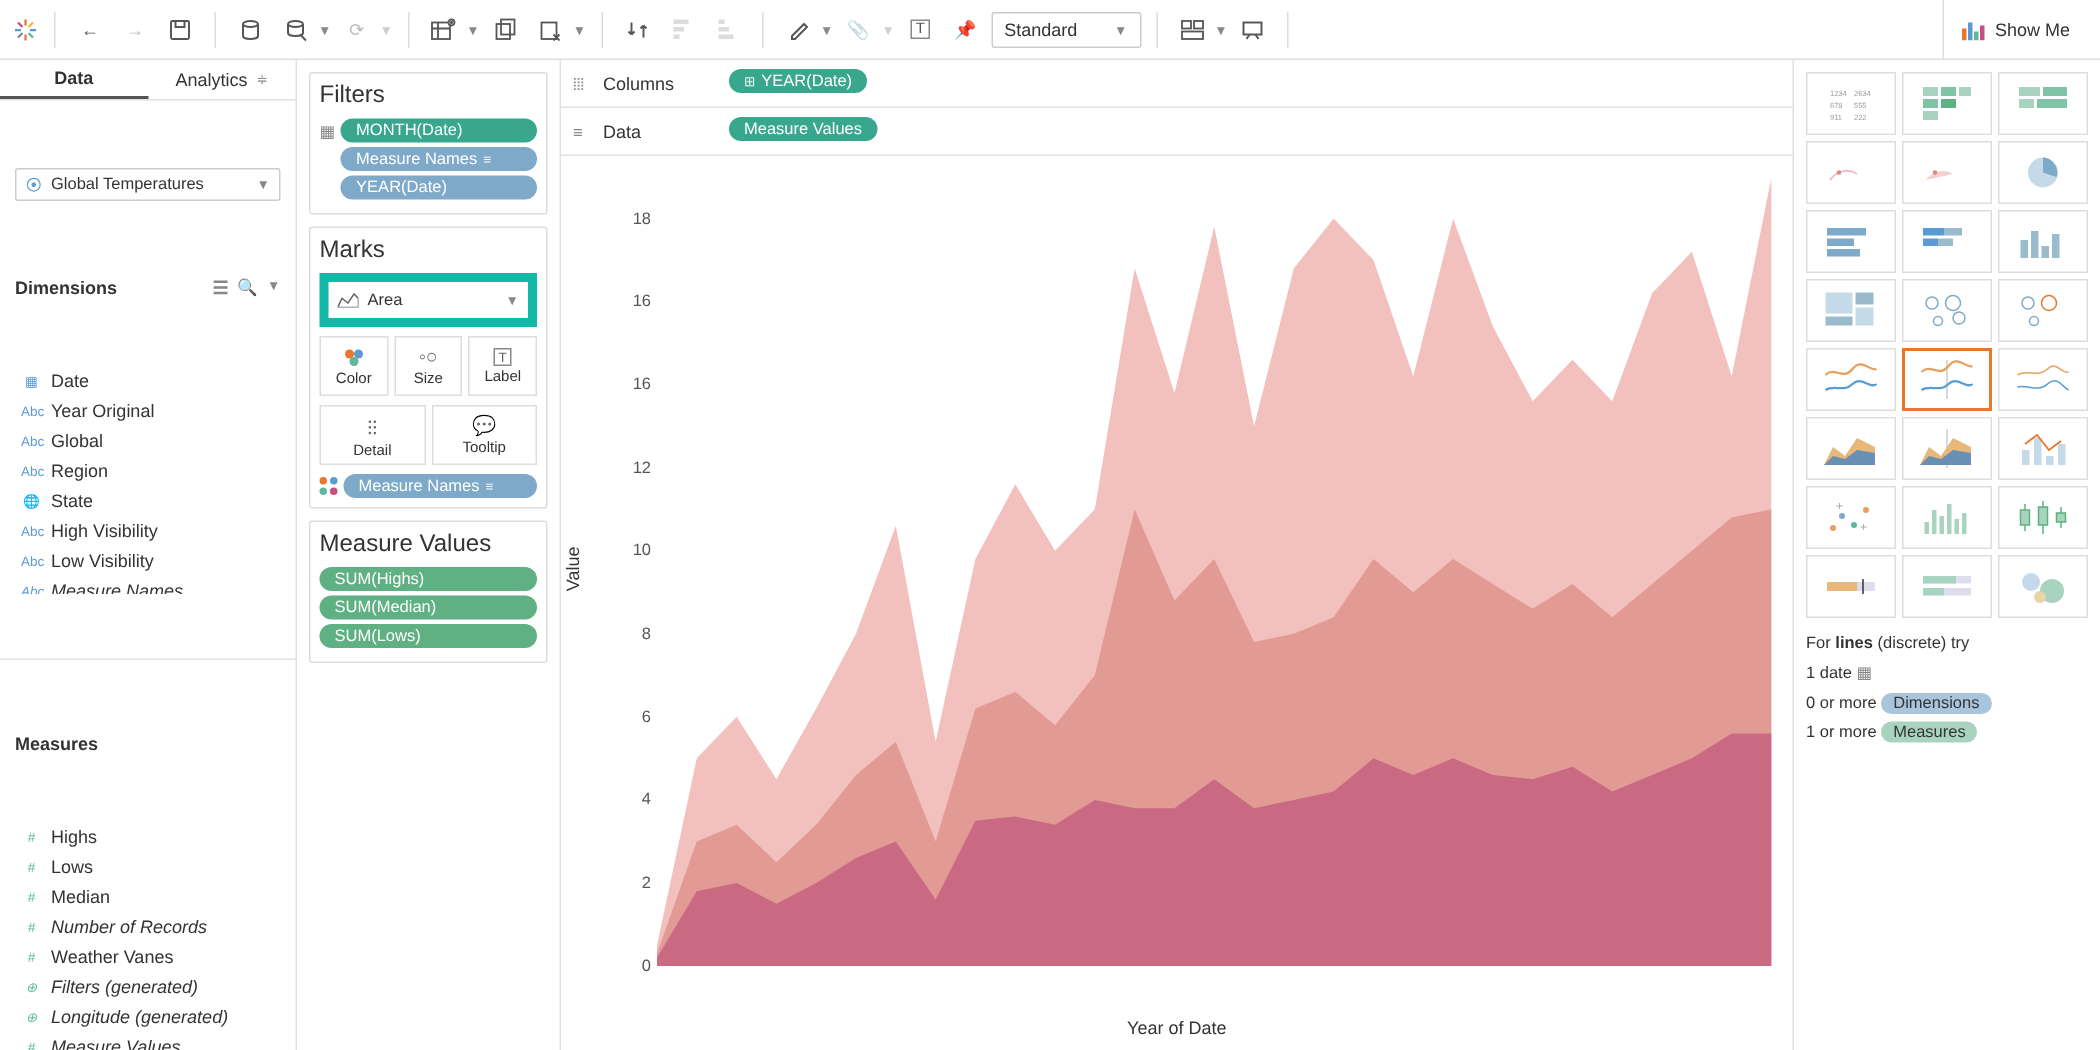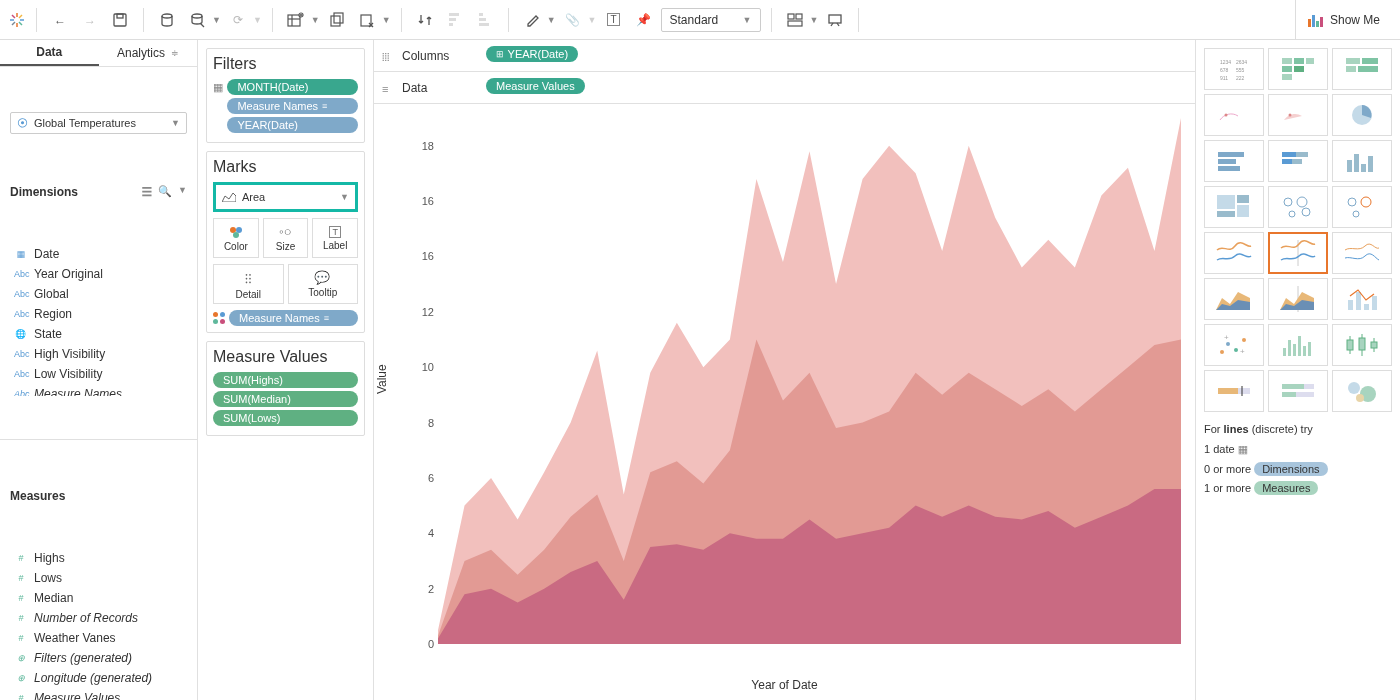--- a/index.html
+++ b/index.html
@@ -32,21 +32,21 @@
 .divider { height: 1px; background: #e0e0e0; margin: 4px 0; }
 
 .midcol { width: 176px; border-right: 1px solid #e0e0e0; padding: 8px; display: flex; flex-direction: column; gap: 8px; }
 .card { border: 1px solid #ddd; padding: 6px; border-radius: 2px; }
 .card-title { font-size: 16px; margin-bottom: 6px; }
 .pill { border-radius: 10px; padding: 2px 10px; font-size: 11px; color: #fff; display: inline-flex; align-items: center; gap: 4px; margin-bottom: 3px; cursor: pointer; }
 .pill-teal { background: #39a78e; }
 .pill-blue { background: #7fa9c9; }
 .pill-green { background: #5fb082; }
 .pill-ic { font-size: 9px; opacity: 0.9; }
-.marks-select { border: 3px solid #14b8a6; height: 22px; display: flex; align-items: center; padding: 12px 6px; gap: 4px; font-size: 11px; cursor: pointer; justify-content: space-between; }
+.marks-select { border: 6px solid #14b8a6; height: 22px; display: flex; align-items: center; padding: 12px 6px; gap: 4px; font-size: 11px; cursor: pointer; justify-content: space-between; }
 .marks-grid { display: grid; grid-template-columns: repeat(3,1fr); gap: 4px; margin-top: 6px; }
 .marks-cell { border: 1px solid #ddd; height: 40px; display: flex; flex-direction: column; align-items: center; justify-content: center; font-size: 10px; gap: 2px; cursor: pointer; }
 .marks-cell .mi { font-size: 13px; color: #666; }
 .marks-row2 { grid-template-columns: repeat(2,1fr); }
 .mn-row { display: flex; align-items: center; gap: 4px; margin-top: 6px; }
 .mn-dots { display: grid; grid-template-columns: repeat(2,5px); gap: 2px; }
 .mn-dots span { width: 5px; height: 5px; border-radius: 50%; }
 
 .canvas { flex: 1; display: flex; flex-direction: column; border-right: 1px solid #e0e0e0; }
 .shelf { display: flex; align-items: center; border-bottom: 1px solid #e0e0e0; height: 32px; }

